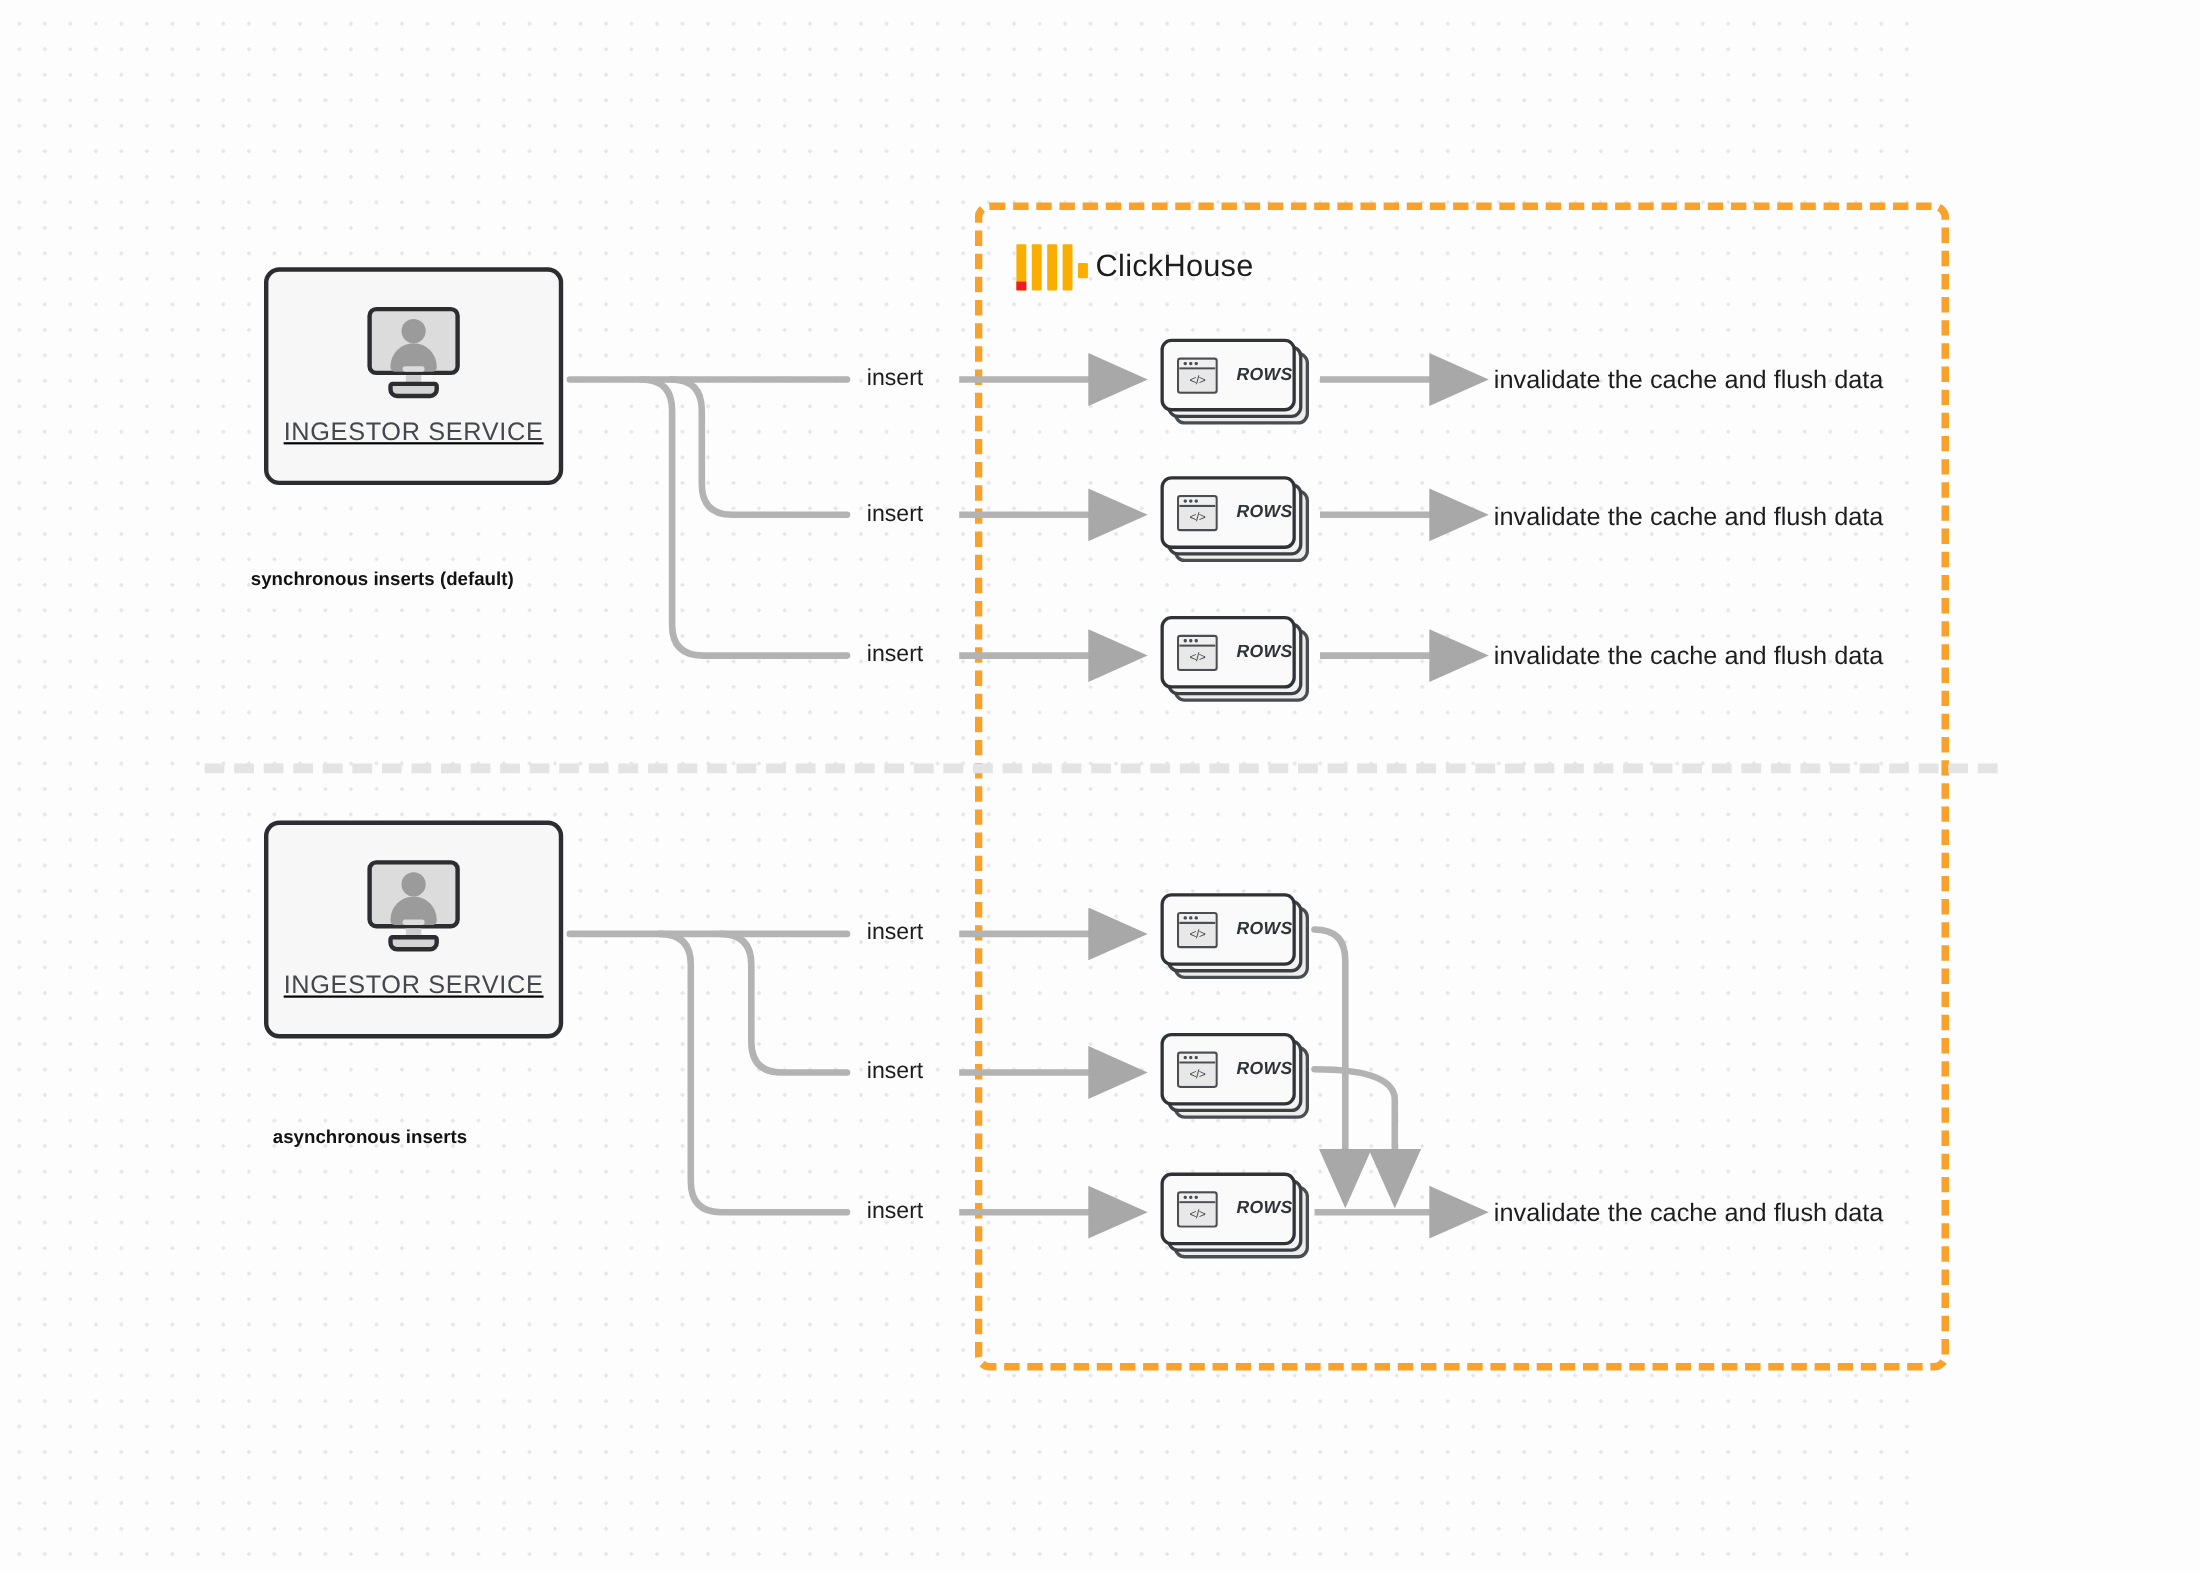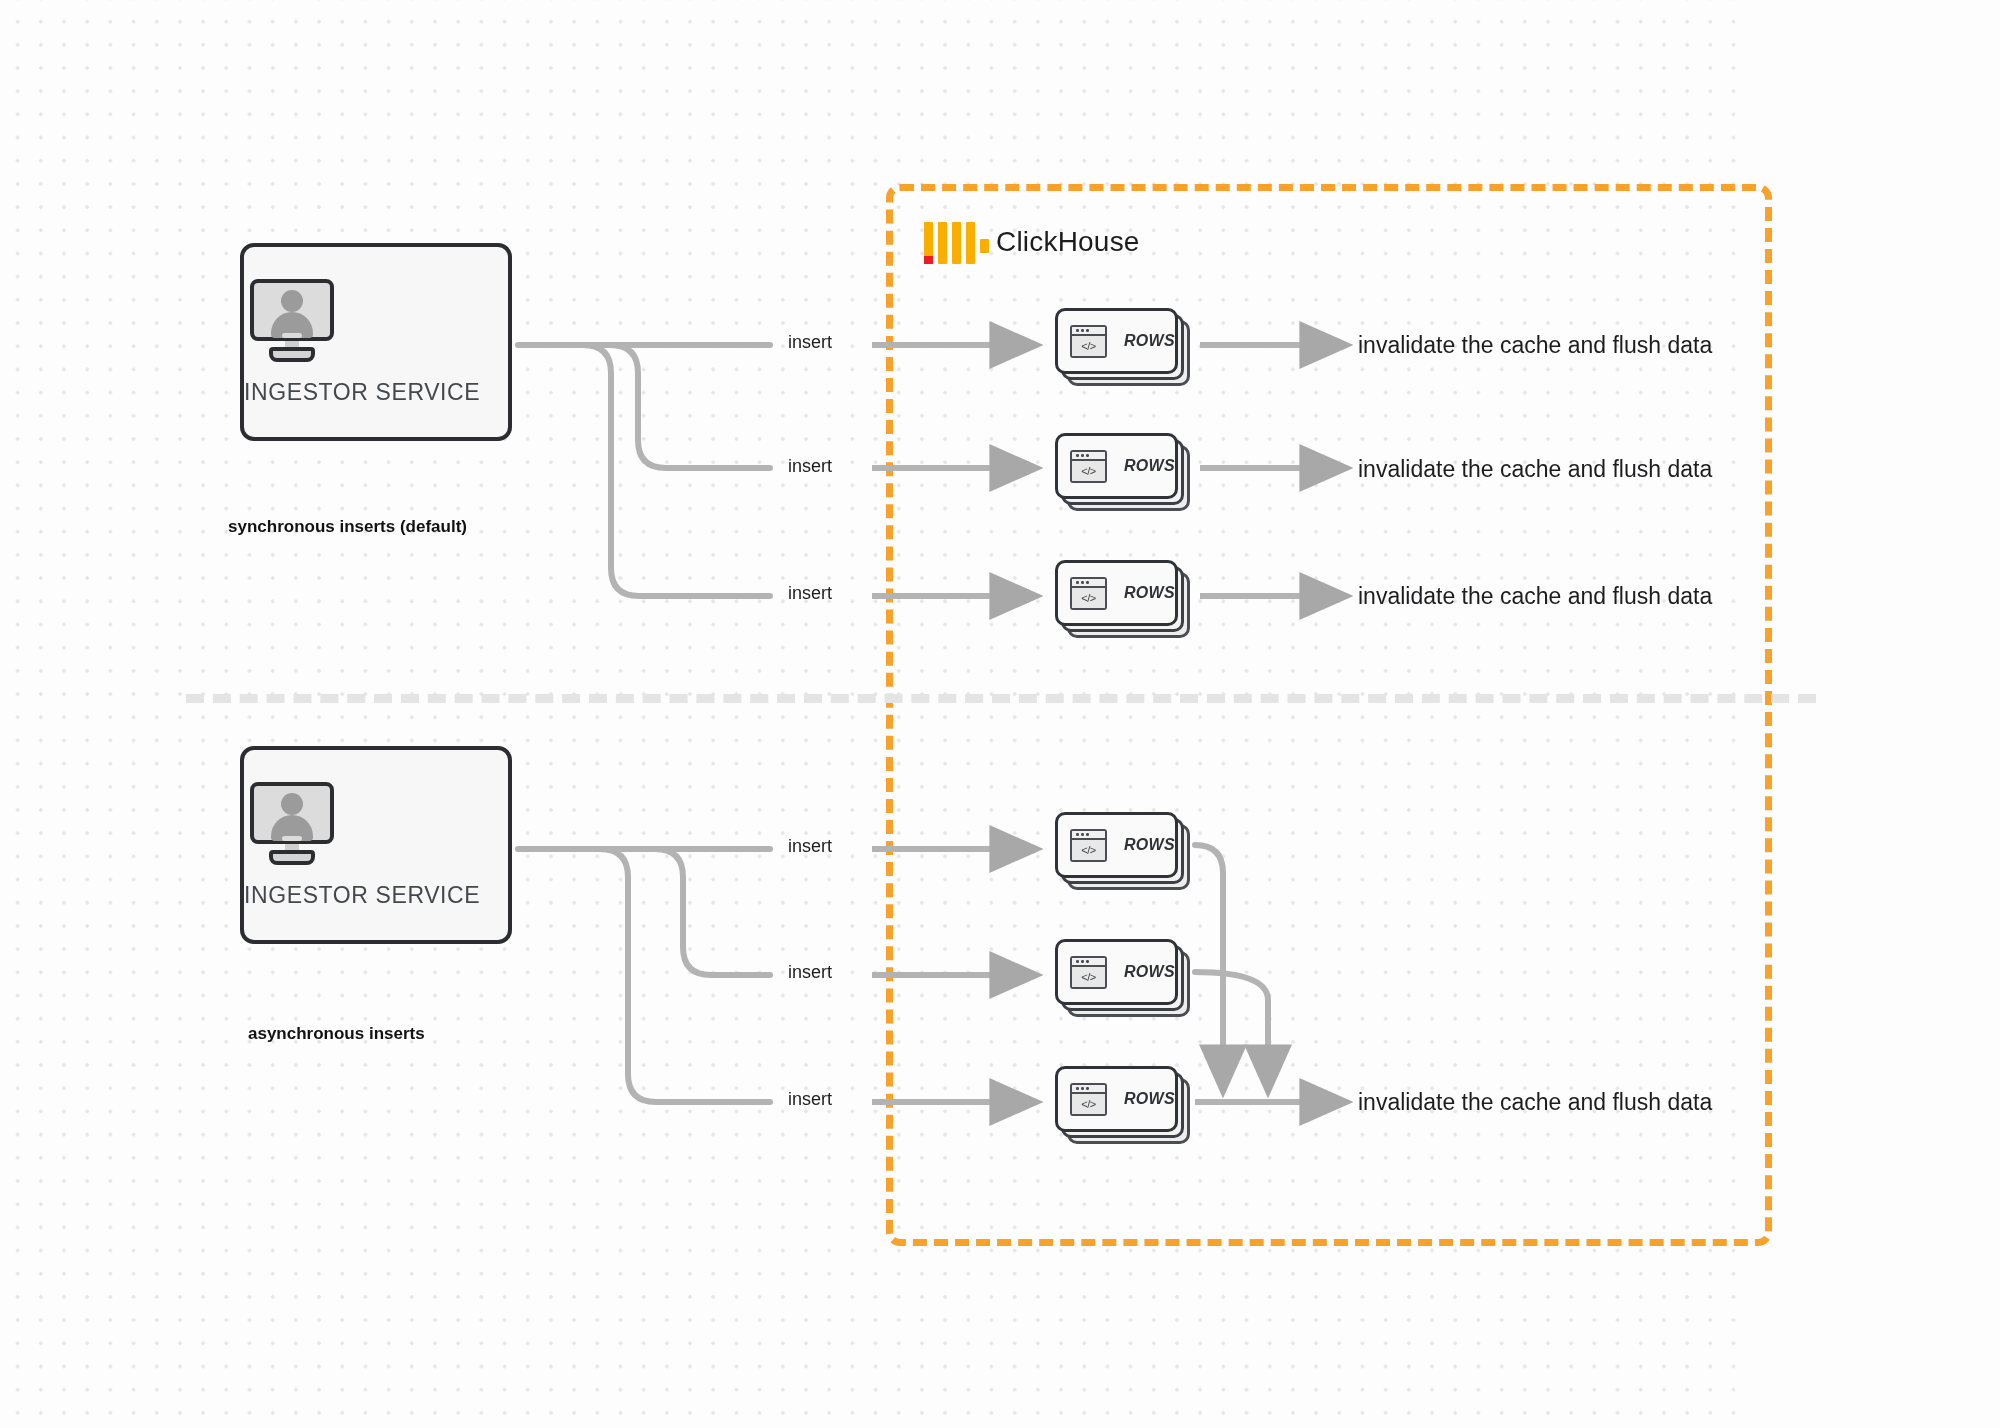--- a/index.html
+++ b/index.html
@@ -41,21 +41,21 @@
     font-size:28px;color:#1d1d1f;letter-spacing:.2px;white-space:nowrap;
   }
 
   
   .ingestor{
     width:272px;height:198px;
     background:#f7f7f7;
     border:4px solid #2b2d31;
     border-radius:14px;
     box-sizing:border-box;
-    display:flex;flex-direction:column;justify-content:center;
+    display:flex;flex-direction:column;align-items:center;justify-content:center;text-decoration:underline;
   }
   .ingestor .label{
     margin-top:14px;font-size:23px;color:#44484d;letter-spacing:.6px;white-space:nowrap;
   }
   .monitor{position:relative;width:96px;height:86px;}
   .monitor .screen{
     position:absolute;left:6px;top:0;width:84px;height:62px;
     background:#dcdcdc;border:4px solid #2b2d31;border-radius:8px;box-sizing:border-box;
   }
   .monitor .neck{
@@ -111,21 +111,21 @@
   .win-icon .body{
     position:absolute;left:0;top:9px;width:100%;height:20px;background:#e8e8e8;
     display:flex;align-items:center;justify-content:center;
     font-size:11px;color:#3c3f44;font-family:"Liberation Sans",sans-serif;letter-spacing:-.5px;
   }
   .rows-text{
     margin-left:17px;font-size:16px;font-style:italic;font-weight:bold;color:#2f3237;letter-spacing:.3px;
   }
 
   
-  .insert-label{font-size:18px;color:#1d1d1f;white-space:nowrap;}
+  .insert-label{font-size:21px;color:#1d1d1f;white-space:nowrap;}
   .flush-label{font-size:23px;color:#1d1d1f;white-space:nowrap;}
 
   
   #edges{position:absolute;left:0;top:0;width:2000px;height:1428px;pointer-events:none;}
 
   
   #divider{
     left:186px;top:694px;width:1630px;height:0;
     border-top:9px dashed #e4e4e4;
   }

